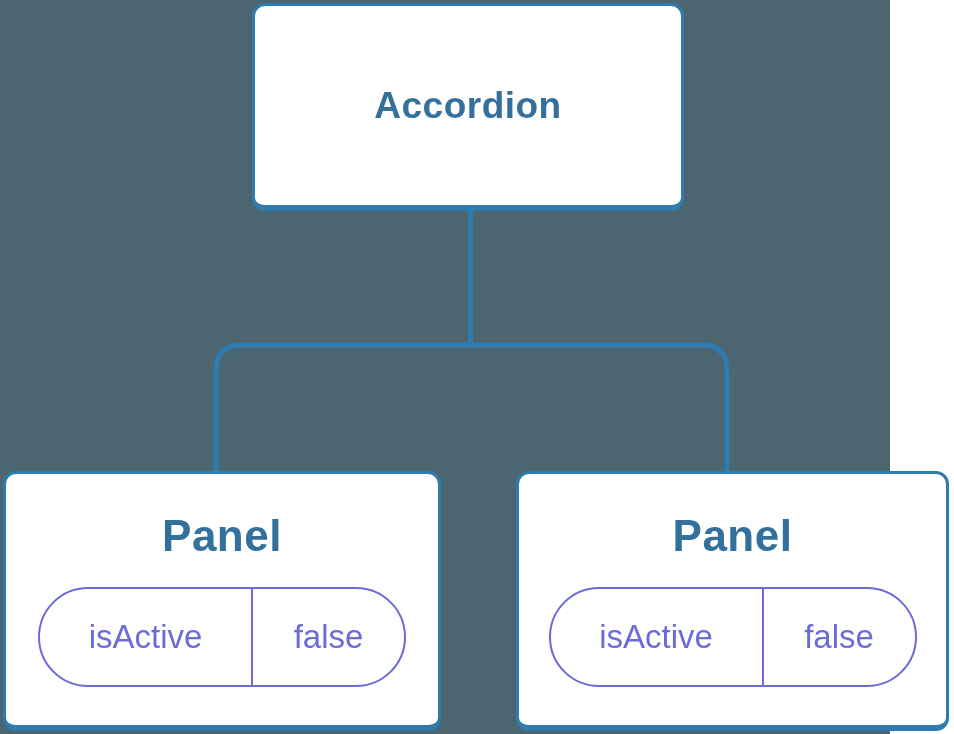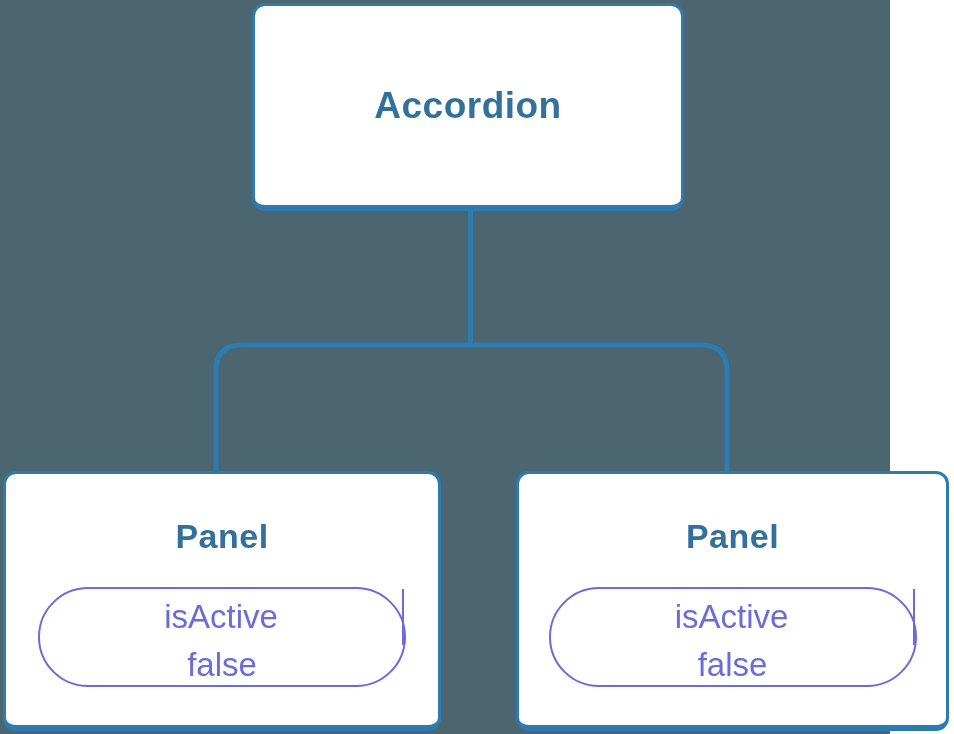--- a/index.html
+++ b/index.html
@@ -34,35 +34,34 @@
     letter-spacing: 0.5px;
   }
   .panel {
     top: 471px; height: 260px;
     display: flex; flex-direction: column; align-items: center;
     padding-top: 40px;
   }
   .panel-left  { left: 3px;   width: 438px; }
   .panel-right { left: 516px; width: 433px; }
   .panel-title {
-    font-size: 34px; font-weight: 600; color: #33709B;
+    font-size: 44px; font-weight: 600; color: #33709B;
     line-height: 44px; letter-spacing: 0.5px;
   }
   .pill {
     margin-top: 29px;
     width: 368px; height: 100px;
     border: 2px solid #6B6BD9;
     border-radius: 52px;
     box-sizing: border-box;
     display: flex;
     color: #6B6BD9;
     font-size: 33px;
     font-weight: 500;
     background: #FFFFFF;
-    flex-direction: column;
   }
   .pill-key {
     flex: 0 0 58%;
     border-right: 2px solid #6B6BD9;
     display: flex; align-items: center; justify-content: center;
   }
   .pill-value {
     flex: 1 1 auto;
     display: flex; align-items: center; justify-content: center;
   }

